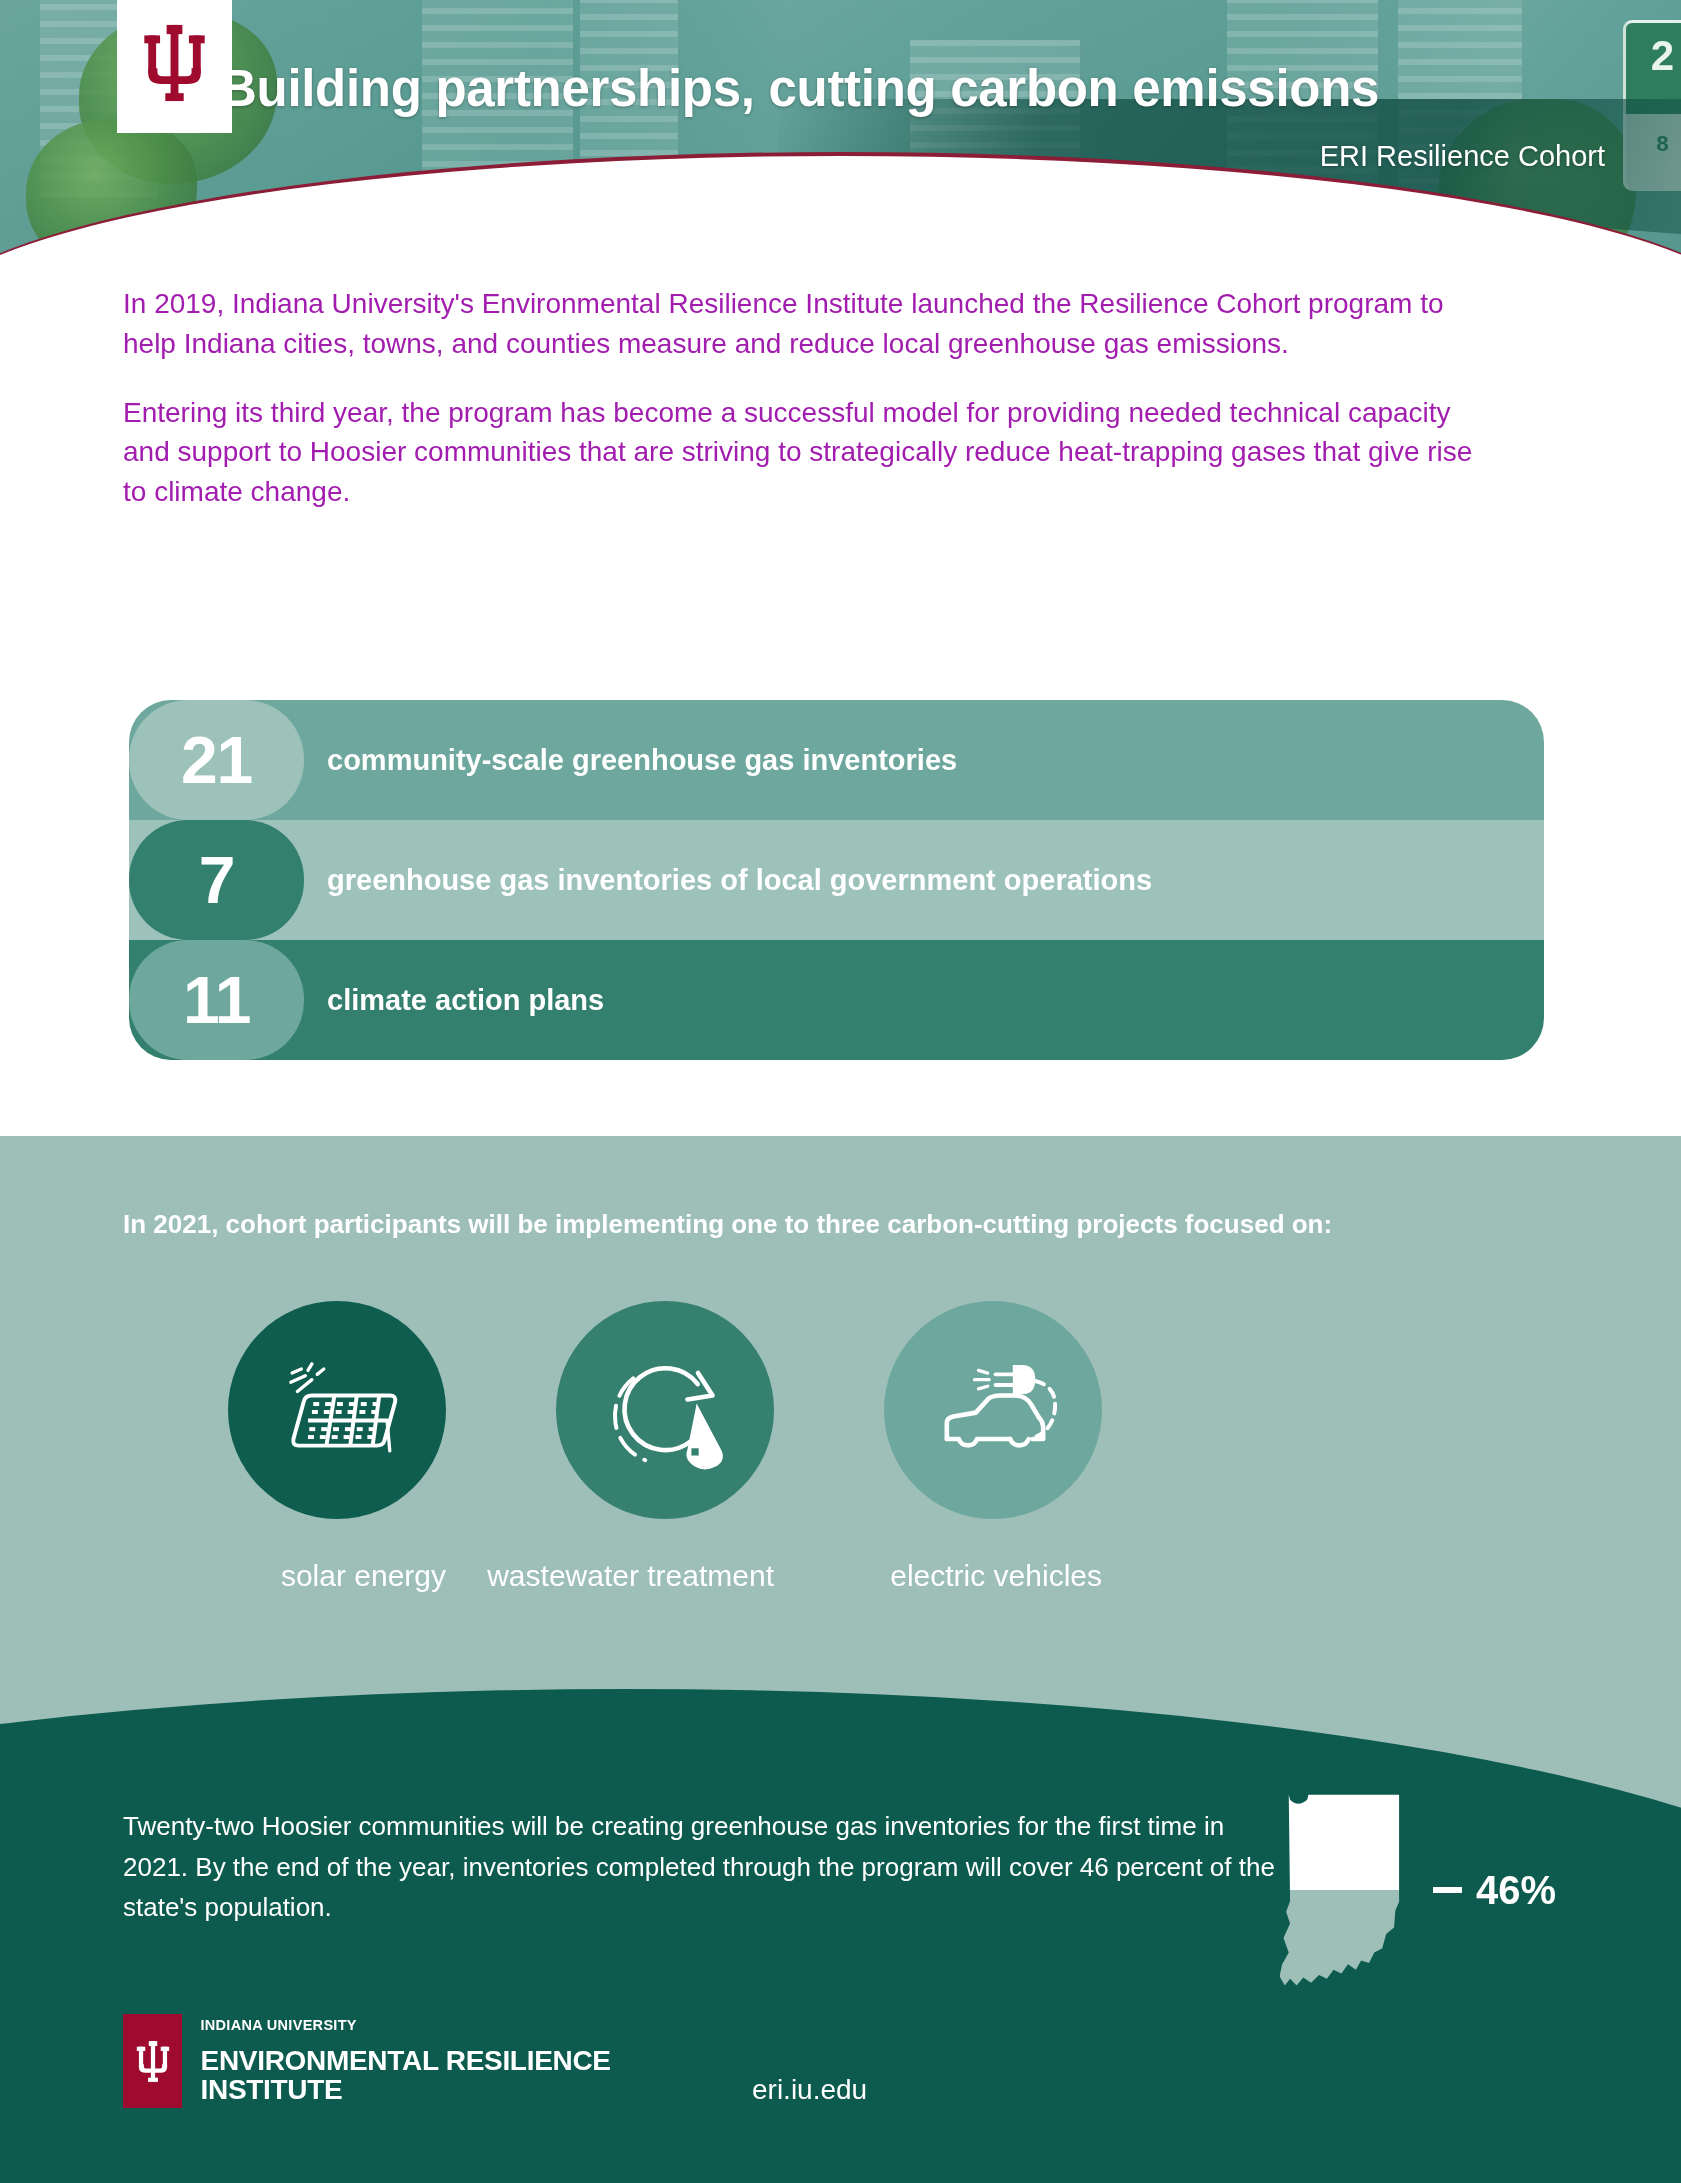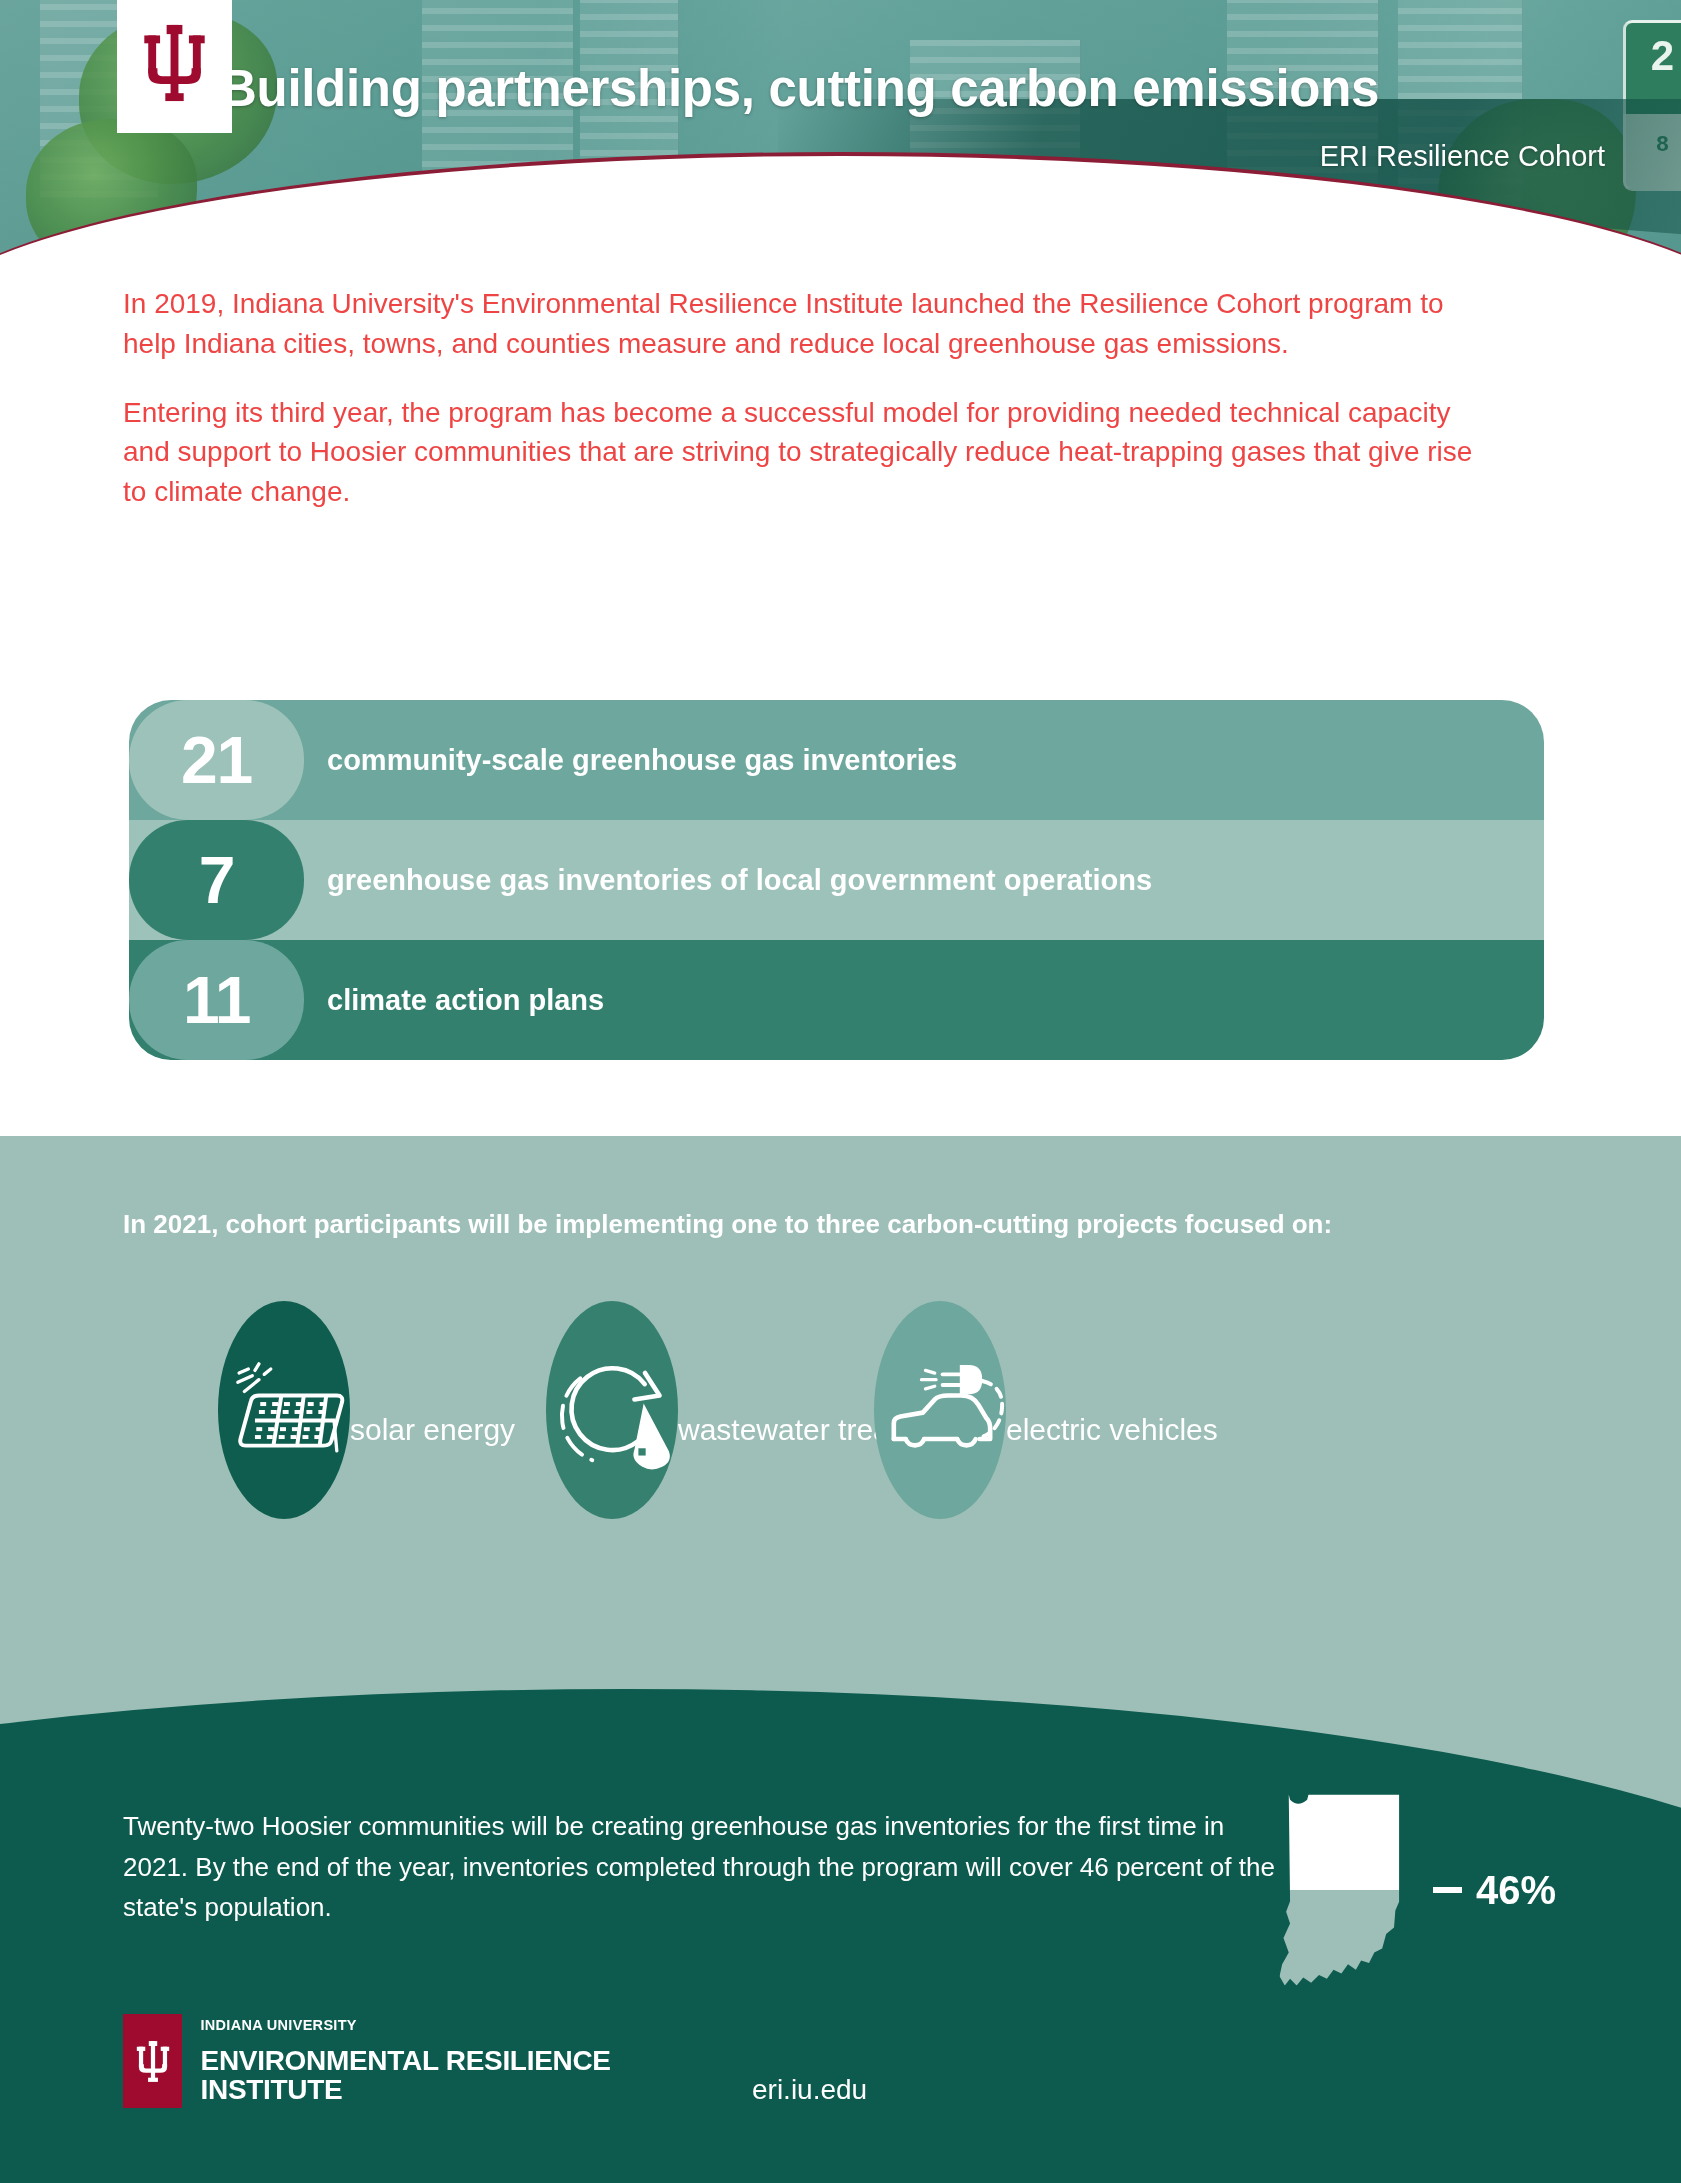--- a/index.html
+++ b/index.html
@@ -127,21 +127,21 @@
 
   
   .intro {
     position: absolute;
     left: 123px;
     top: 284px;
     width: 1359px;
     z-index: 3;
   }
   .intro p {
-    color: #ef4444;
+    color: #a21caf;
     font-size: 28px;
     line-height: 1.42;
     margin-bottom: 29px;
   }
 
   
   .stats-heading {
     position: absolute;
     left: 123px;
     top: 638px;
@@ -226,21 +226,22 @@
     left: 218px;
     top: 165px;
     width: 1253px;
     display: flex;
     justify-content: flex-start;
     gap: 100px;
   }
   .icon-col {
     width: 228px;
     display: flex;
-    align-items: center;
+    flex-direction: column;
+    align-items: flex-end;
   }
   .icon-circle {
     width: 218px; height: 218px;
     border-radius: 50%;
     display: flex; align-items: center; justify-content: center;
   }
   .icon-label {
     margin-top: 40px;
     color: #ffffff;
     font-size: 30px;

